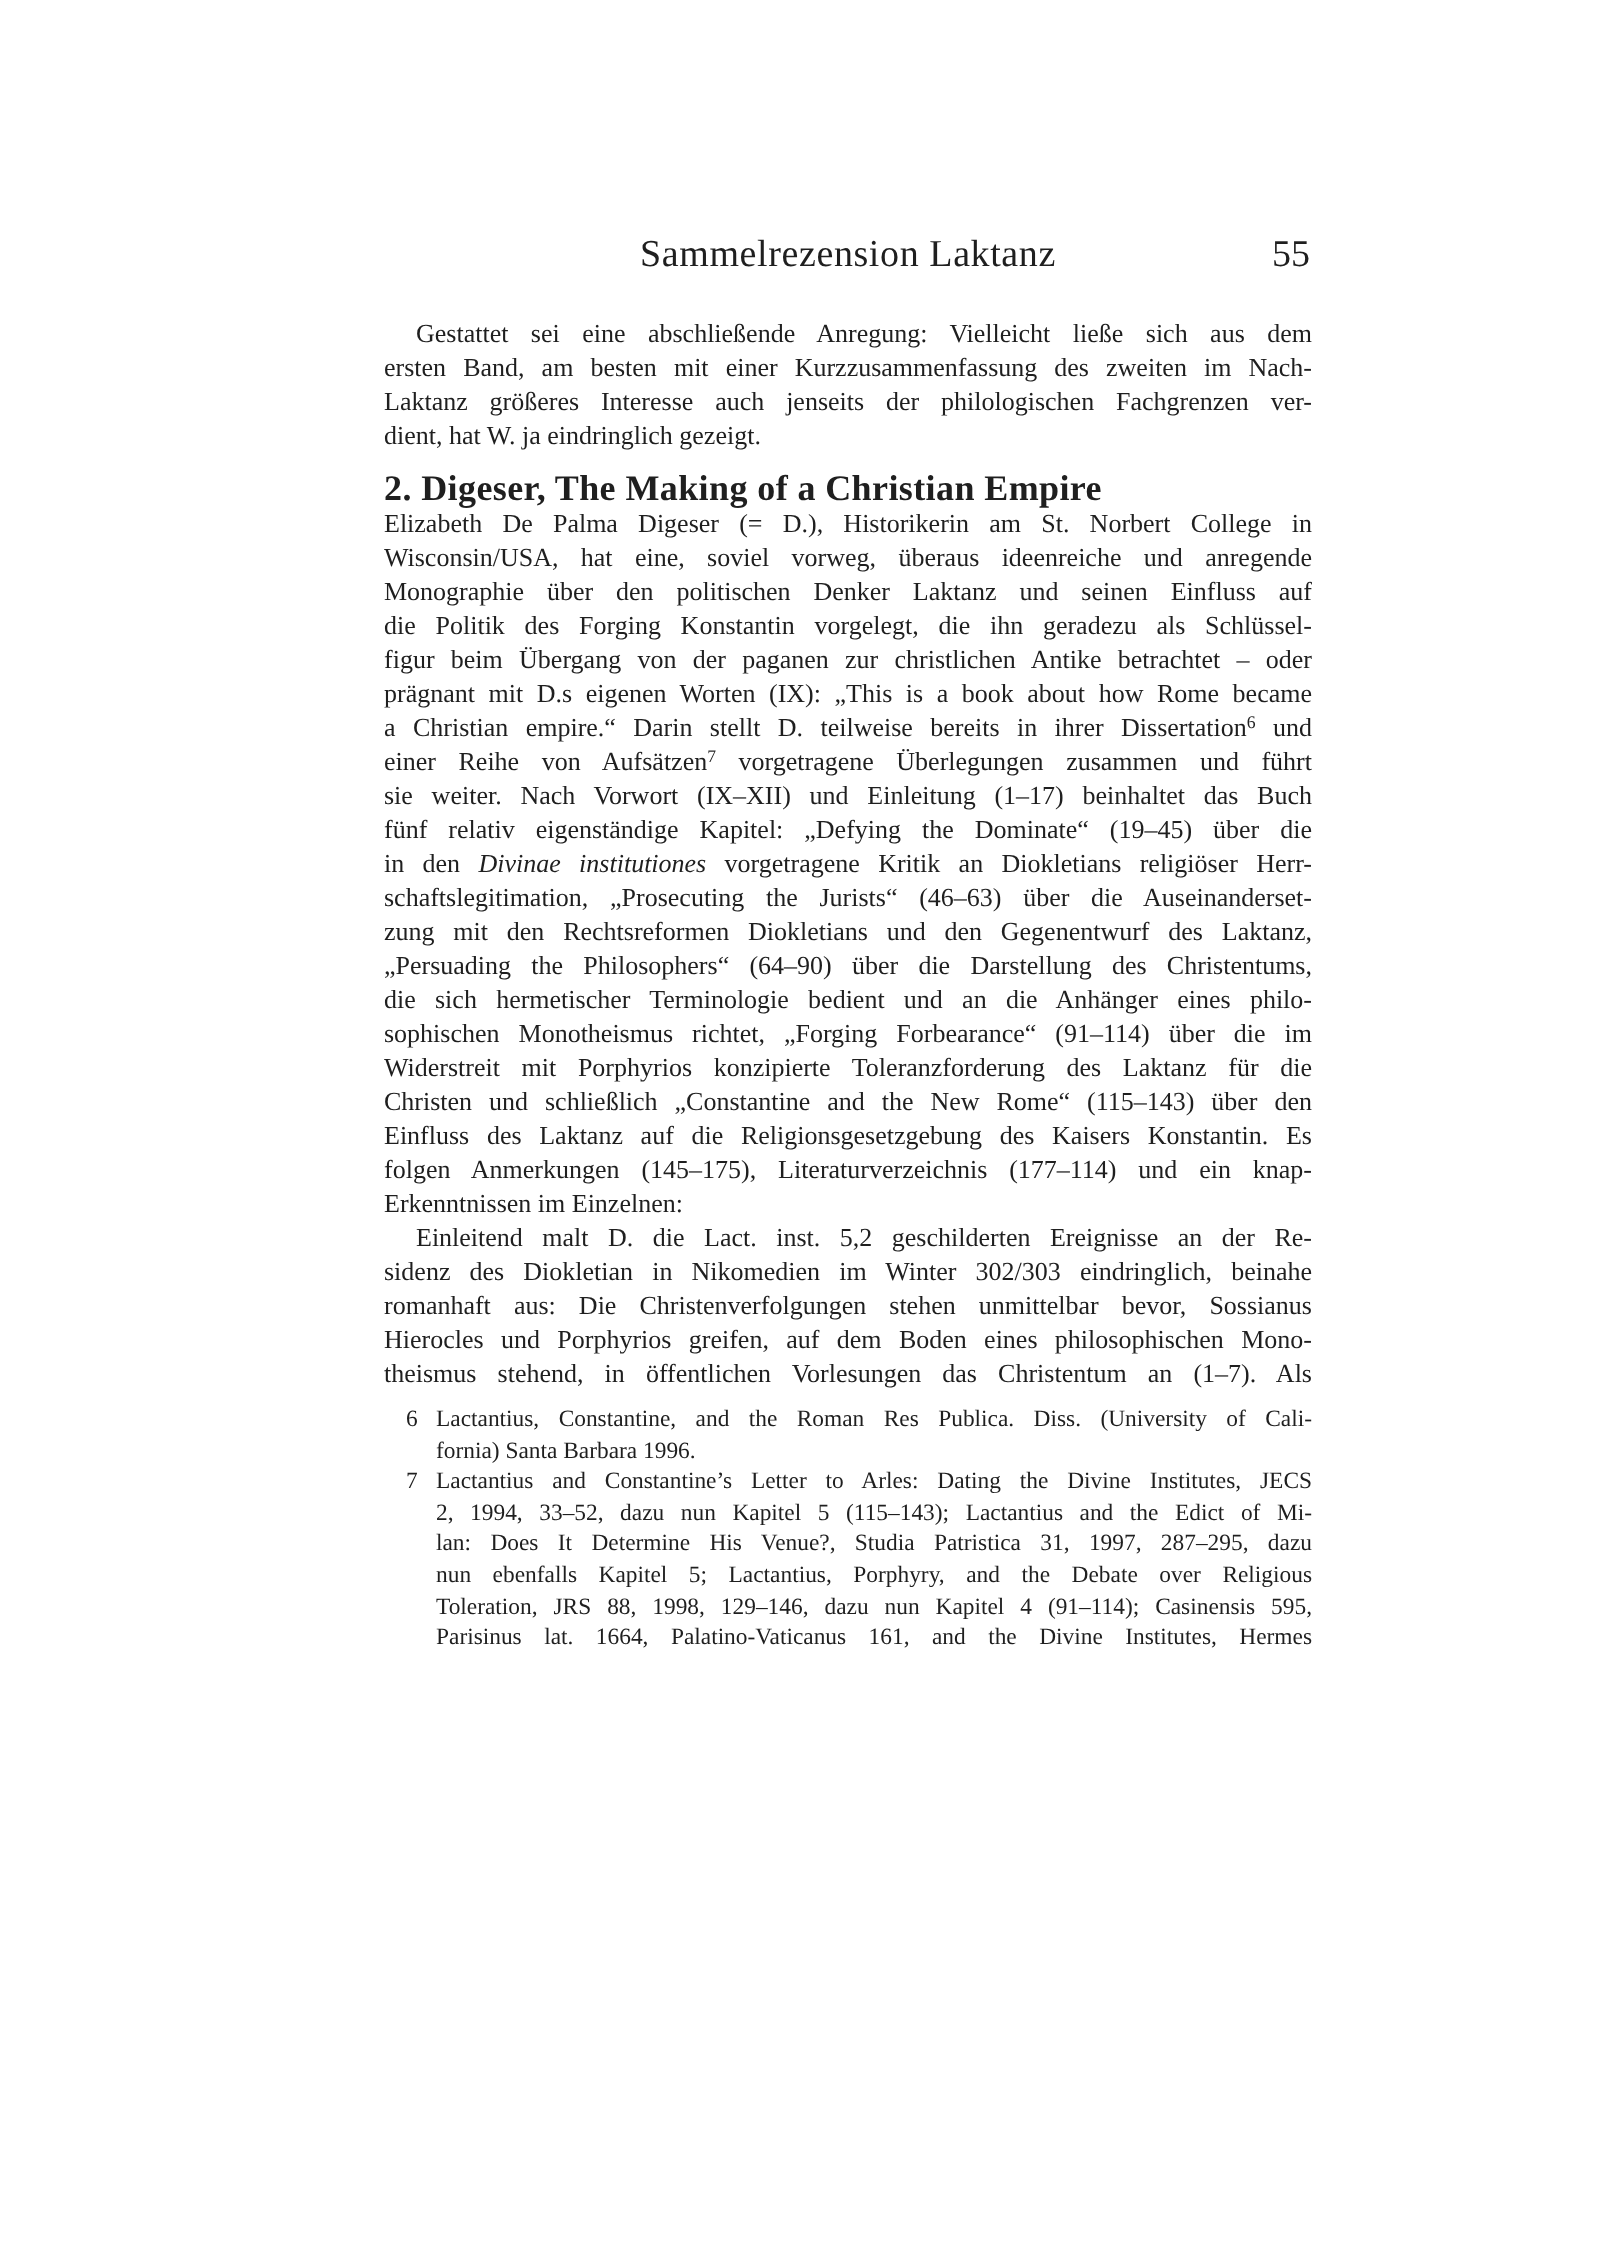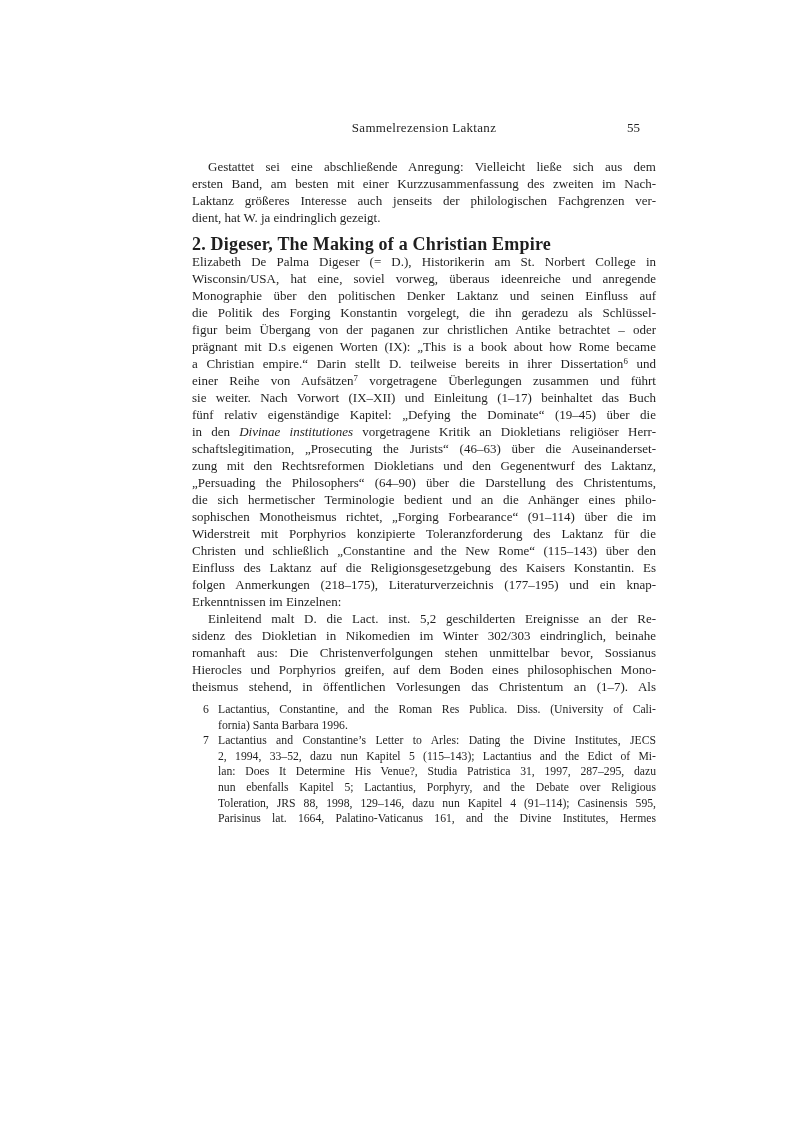--- a/index.html
+++ b/index.html
@@ -15,32 +15,32 @@
     background: #ffffff;
     overflow: hidden;
   }
   .column {
     position: absolute;
     left: 192px; top: 121px;
     width: 464px;
   }
   .running-header {
     position: relative;
-    font-size: 13px;
+    font-size: 19px;
     line-height: 14px;
     height: 14px;
   }
   .rh-title {
     display: block;
     text-align: center;
     letter-spacing: 0.3px;
   }
   .rh-page {
     position: absolute;
-    right: 16px; top: 0;
+    right: 1px; top: 0;
   }
   .body-text {
     margin-top: 23px;
     font-size: 13px;
     line-height: 17px;
   }
   .para { margin: 0; }
   .para.heading {
     font-weight: bold;
     font-size: 18px;
@@ -109,21 +109,21 @@
           <div class="line just">fünf relativ eigenständige Kapitel: „Defying the Dominate“ (19–45) über die</div>
           <div class="line just">in den <i>Divinae institutiones</i> vorgetragene Kritik an Diokletians religiöser Herr-</div>
           <div class="line just">schaftslegitimation, „Prosecuting the Jurists“ (46–63) über die Auseinanderset-</div>
           <div class="line just">zung mit den Rechtsreformen Diokletians und den Gegenentwurf des Laktanz,</div>
           <div class="line just">„Persuading the Philosophers“ (64–90) über die Darstellung des Christentums,</div>
           <div class="line just">die sich hermetischer Terminologie bedient und an die Anhänger eines philo-</div>
           <div class="line just">sophischen Monotheismus richtet, „Forging Forbearance“ (91–114) über die im</div>
           <div class="line just">Widerstreit mit Porphyrios konzipierte Toleranzforderung des Laktanz für die</div>
           <div class="line just">Christen und schließlich „Constantine and the New Rome“ (115–143) über den</div>
           <div class="line just">Einfluss des Laktanz auf die Religionsgesetzgebung des Kaisers Konstantin. Es</div>
-          <div class="line just">folgen Anmerkungen (218–175), Literaturverzeichnis (177–195) und ein knap-</div>
+          <div class="line just">folgen Anmerkungen (145–175), Literaturverzeichnis (177–114) und ein knap-</div>
           <div class="line">Erkenntnissen im Einzelnen:</div>
         </div>
         <div class="para">
           <div class="line just ind">Einleitend malt D. die Lact. inst. 5,2 geschilderten Ereignisse an der Re-</div>
           <div class="line just">sidenz des Diokletian in Nikomedien im Winter 302/303 eindringlich, beinahe</div>
           <div class="line just">romanhaft aus: Die Christenverfolgungen stehen unmittelbar bevor, Sossianus</div>
           <div class="line just">Hierocles und Porphyrios greifen, auf dem Boden eines philosophischen Mono-</div>
           <div class="line just">theismus stehend, in öffentlichen Vorlesungen das Christentum an (1–7). Als</div>
         </div>
       </div>

